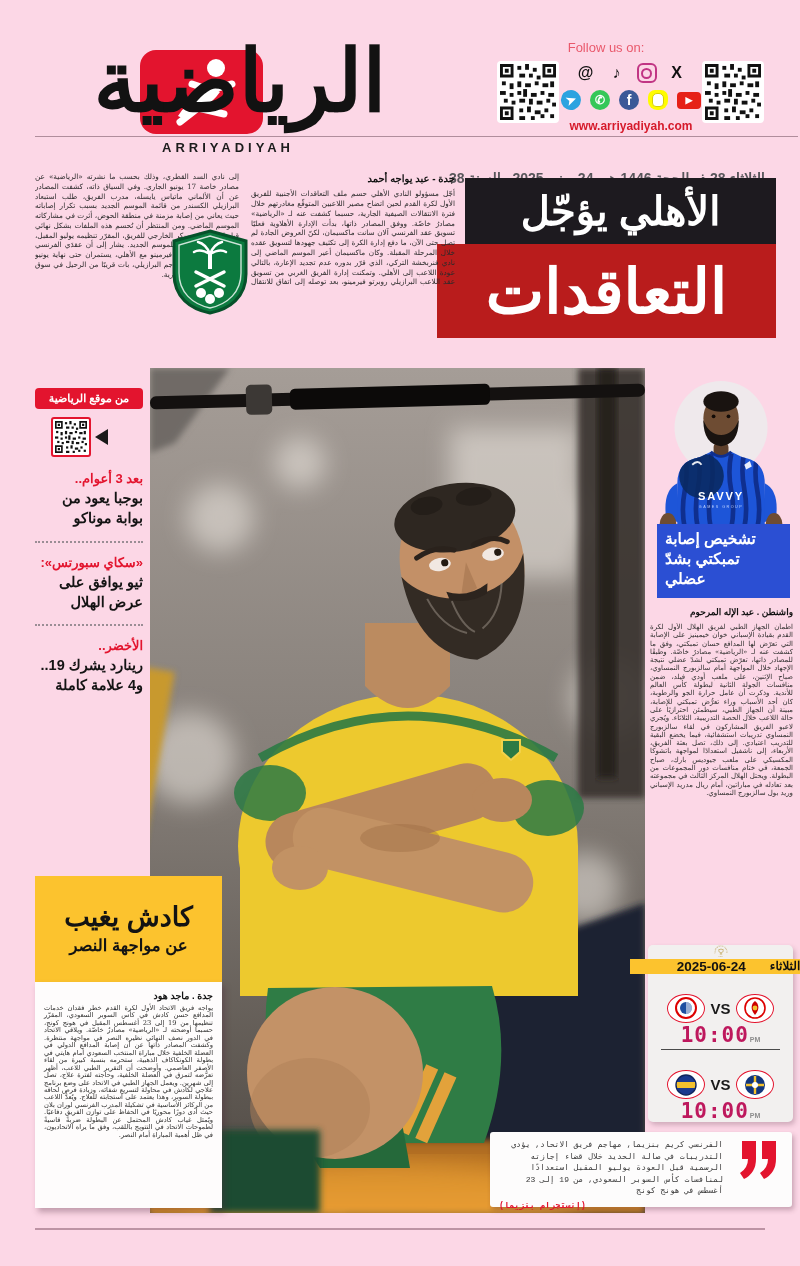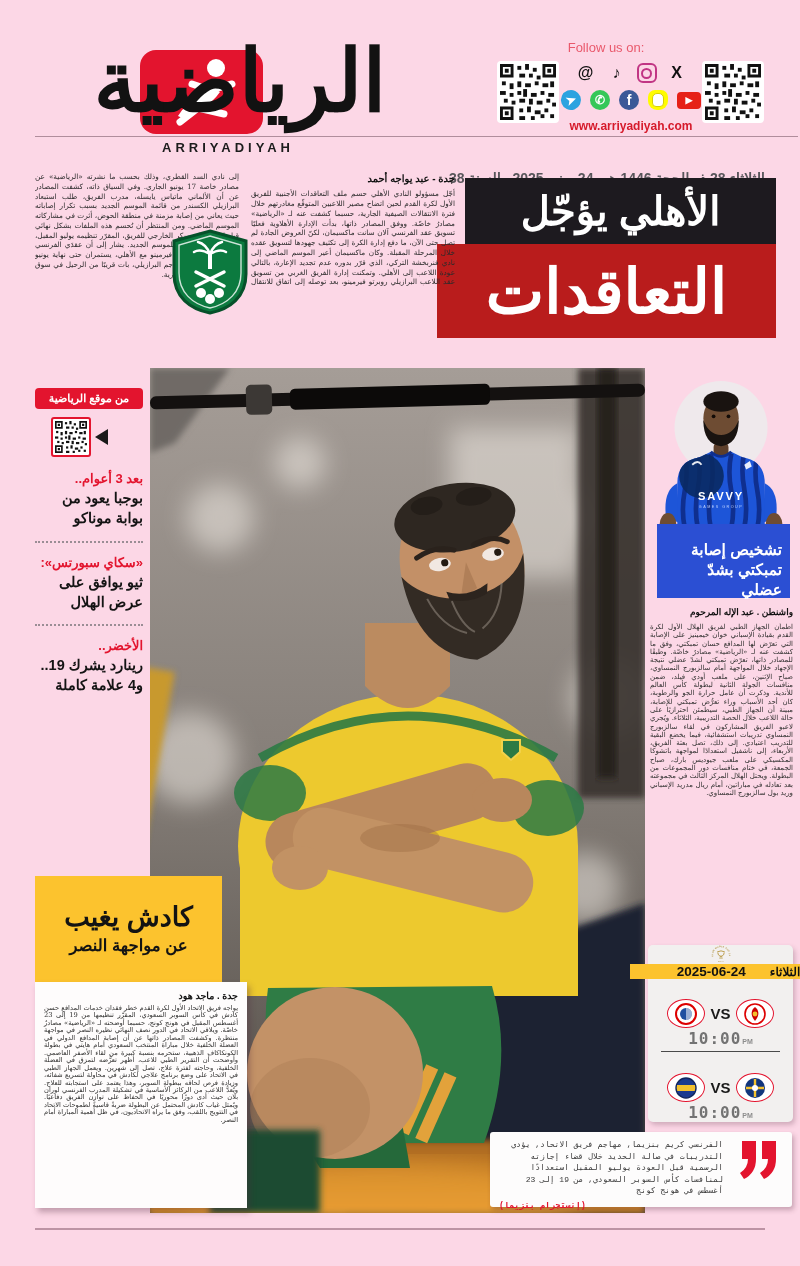--- a/index.html
+++ b/index.html
@@ -37,51 +37,51 @@
   .rail-qr{width:40px;height:40px;background:#fff;border:2px solid #e3142e;border-radius:3px;padding:2px;box-sizing:border-box;margin-left:16px;}
   .tri-left{width:0;height:0;border-top:8px solid transparent;border-bottom:8px solid transparent;border-right:13px solid #1a1a1a;}
   .rail-kicker{color:#e3142e;font-size:13px;font-weight:900;margin-bottom:2px;}
   .rail-title{color:#141414;font-size:14.5px;font-weight:900;line-height:1.4;}
   .rail-sep{border:none;border-top:2px dotted #9a8d95;margin:12px 0;}
   
   .photo{position:absolute;left:150px;top:368px;width:495px;height:845px;overflow:hidden;z-index:1;background:#7a736d;}
   
   .hilal-photo{position:absolute;left:650px;top:368px;width:143px;height:160px;}
   .hilal-box{position:absolute;left:657px;top:524px;width:133px;height:74px;background:#2b4fd3;color:#fff;
-    font-size:15.5px;font-weight:900;direction:rtl;text-align:right;padding:16px 8px;box-sizing:border-box;line-height:1.28;z-index:2;}
+    font-size:15.5px;font-weight:900;direction:rtl;text-align:left;padding:5px 8px;box-sizing:border-box;line-height:1.28;z-index:2;}
   .hilal-byline{position:absolute;left:650px;top:607px;width:143px;direction:rtl;text-align:right;font-size:9px;font-weight:900;color:#121212;}
   .hilal-body{position:absolute;left:650px;top:623px;width:143px;height:314px;direction:rtl;text-align:justify;
     font-family:"DejaVu Serif",serif;font-size:7px;line-height:8.3px;color:#30302f;overflow:hidden;}
   
   .fixtures{position:absolute;left:648px;top:945px;width:145px;height:177px;background:#f2f0ef;border-radius:5px;
     box-shadow:2px 3px 5px rgba(80,40,60,.25);z-index:2;display:flex;flex-direction:column;align-items:center;}
   .fx-bar{width:100%;height:23px;background:#fcc32e;display:flex;align-items:center;justify-content:center;gap:24px;
     font-weight:900;color:#111;padding-left:36px;}
   .fx-date{font-size:13.5px;}
   .fx-day{font-size:12px;}
   .fx-row{display:flex;align-items:center;justify-content:center;gap:5px;margin-top:20px;}
   .fx-oval{width:36px;height:27px;background:#fff;border:1.5px solid #e3142e;border-radius:50%;
     display:flex;align-items:center;justify-content:center;}
   .fx-vs{font-size:15px;font-weight:900;color:#1a1a1a;}
-  .fx-time{font-family:"DejaVu Sans Mono",monospace;font-size:16px;font-weight:bold;color:#737373;letter-spacing:1px;line-height:1;text-align:right;}
+  .fx-time{font-family:"DejaVu Sans Mono",monospace;font-size:21px;font-weight:bold;color:#be185d;letter-spacing:1px;line-height:1;text-align:right;}
   .fx-mer{font-size:7px;color:#8c8c8c;font-weight:bold;margin-left:1px;}
   .fx-div{width:82%;height:2px;background:#4a4a4a;margin:3px 0 1px 0;}
   
   .quote{position:absolute;left:490px;top:1132px;width:302px;height:75px;background:#fdfcfc;border-radius:3px;
     box-shadow:2px 3px 5px rgba(80,40,60,.3);z-index:3;display:flex;flex-direction:row-reverse;padding:7px 9px;box-sizing:border-box;gap:8px;font-family:Liberation Mono, monospace;}
   .quote-mark{flex:0 0 52px;display:flex;align-items:flex-start;justify-content:center;}
   .quote-textwrap{flex:1;direction:rtl;}
   .quote-text{font-size:8px;line-height:1.45;color:#3a3a3a;text-align:right;}
   .quote-attr{font-size:8.5px;font-weight:bold;color:#e3142e;text-align:left;margin-top:3px;direction:rtl;}
   
   .yellow-head{position:absolute;left:35px;top:876px;width:187px;height:106px;background:#fcc32e;z-index:3;
     display:flex;flex-direction:column;align-items:center;justify-content:center;direction:rtl;}
   .yh1{font-size:27px;font-weight:900;color:#131313;line-height:1.1;}
   .yh2{font-size:16.5px;font-weight:900;color:#131313;margin-top:3px;}
-  .white-art{position:absolute;left:35px;top:982px;width:212px;height:226px;background:#fefcfc;z-index:3;
+  .white-art{position:absolute;left:35px;top:982px;width:187px;height:226px;background:#fefcfc;z-index:3;
     box-shadow:3px 4px 6px rgba(80,40,60,.35);padding:8px 9px;box-sizing:border-box;direction:rtl;overflow:hidden;}
   .wa-byline{font-size:9.5px;font-weight:900;color:#121212;margin-bottom:4px;}
   .wa-body{font-family:"DejaVu Serif",serif;font-size:6.7px;line-height:7.45px;color:#30302f;text-align:justify;}
   .bottom-rule{position:absolute;left:35px;top:1228px;width:730px;height:2px;background:#bd93a4;}
 </style>
 </head>
 <body>
 
 <div class="page">
 

